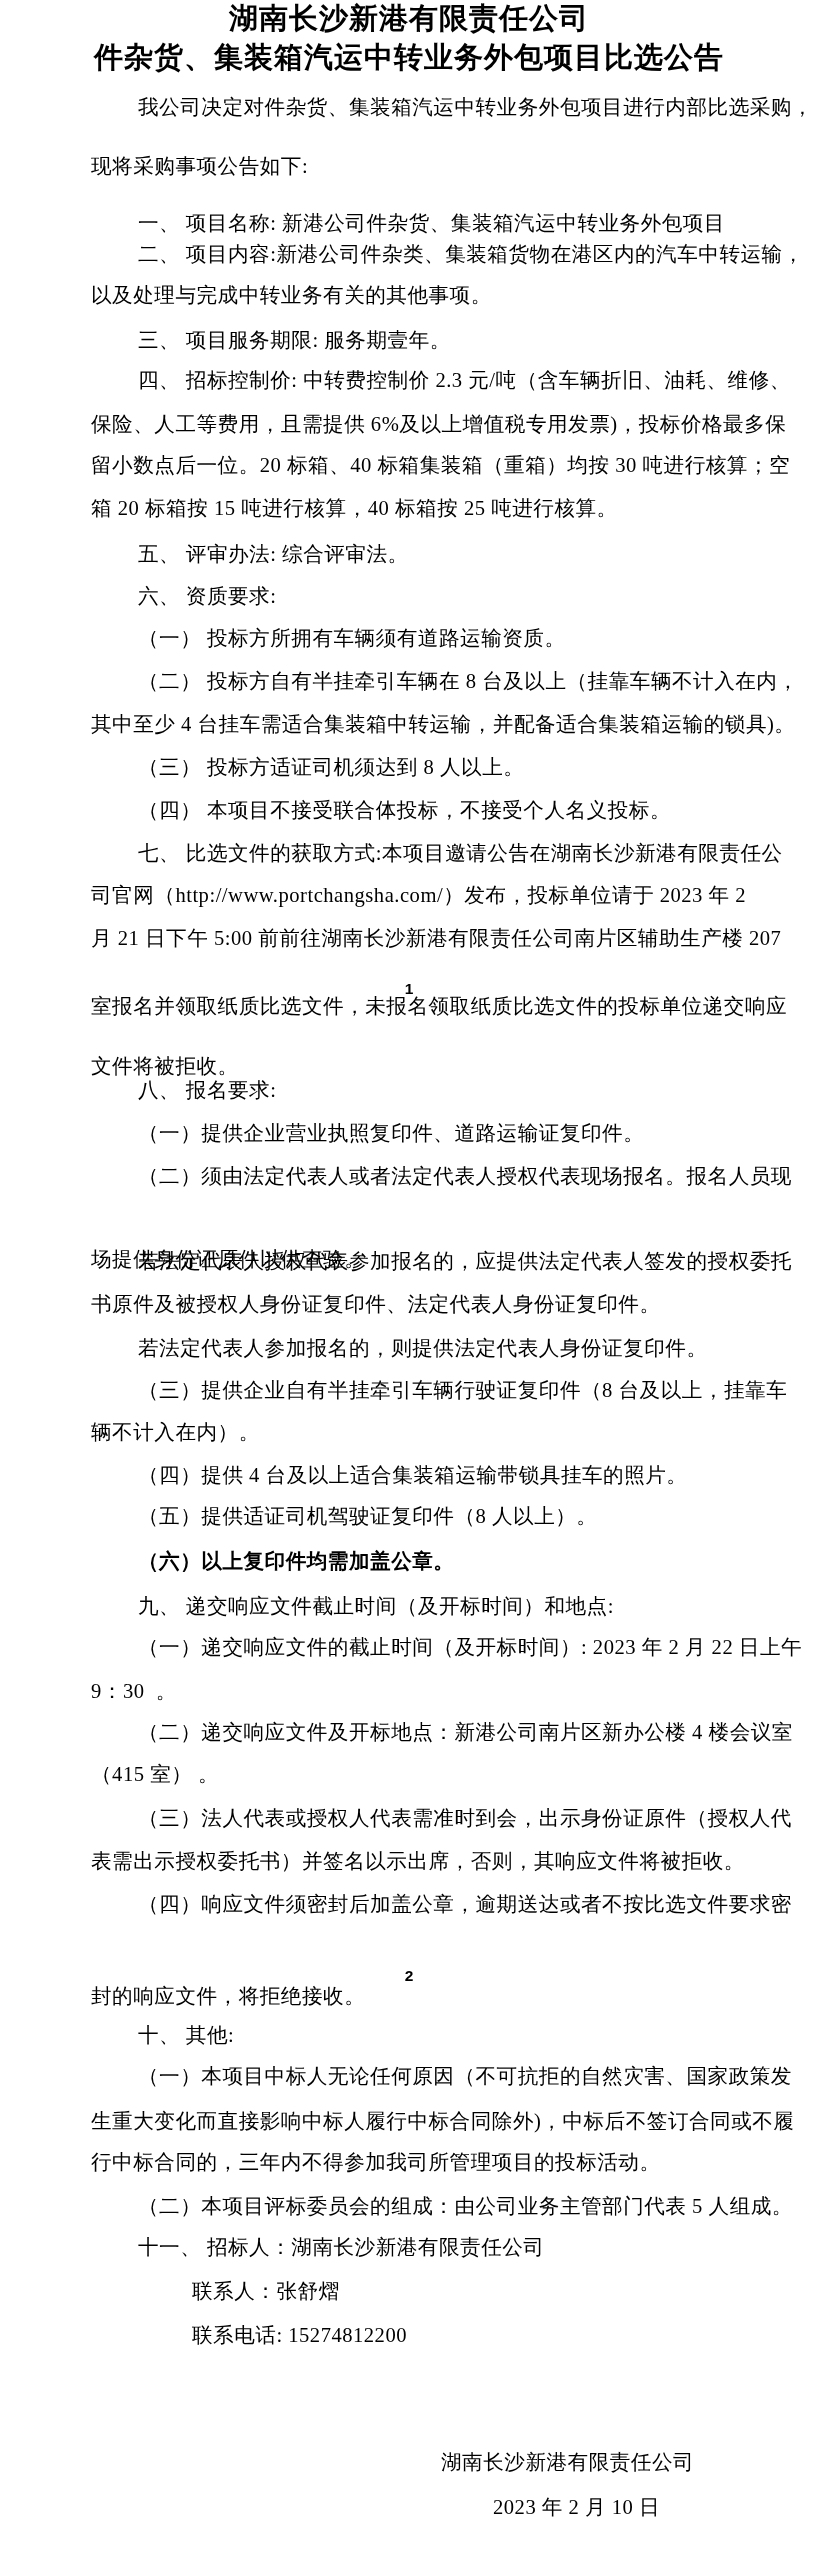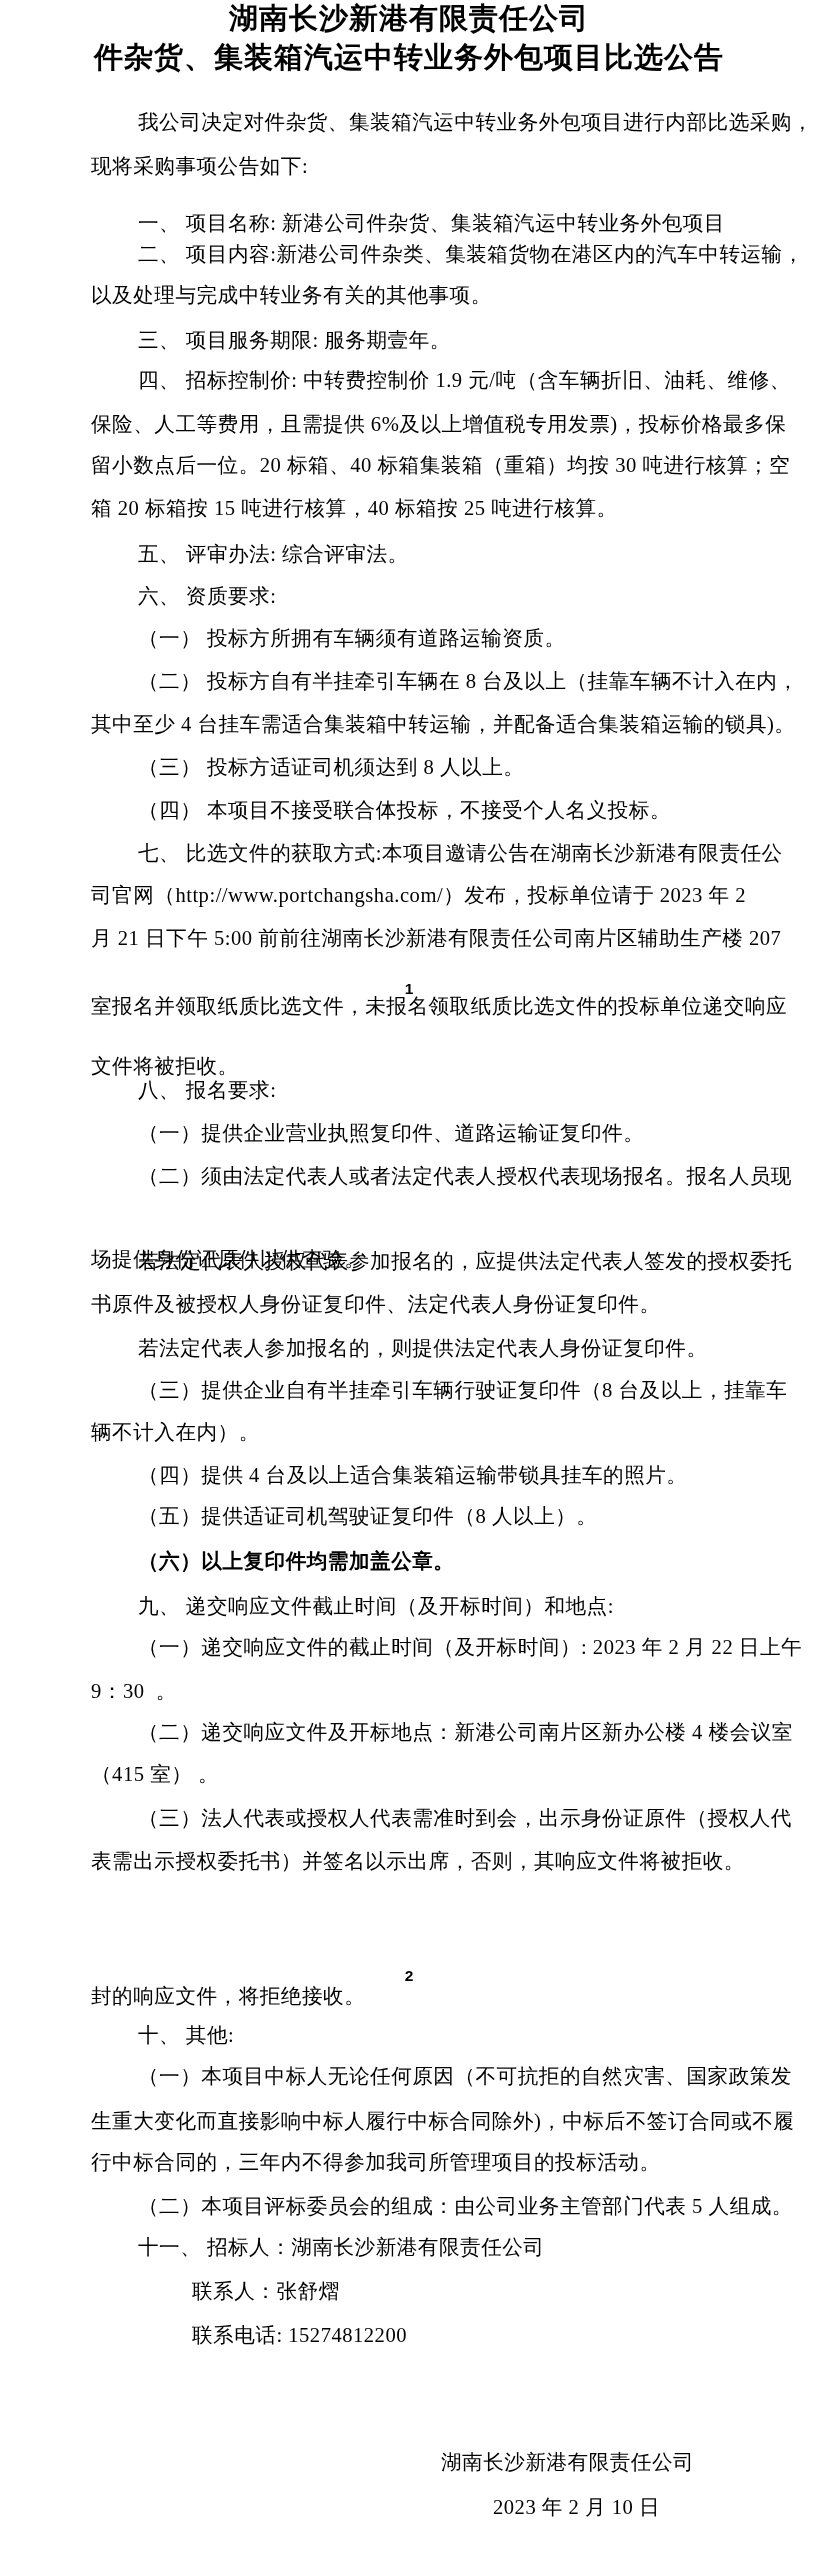--- a/index.html
+++ b/index.html
@@ -41,27 +41,27 @@
     font-size:15.5px;
     line-height:1;
   }
 </style>
 </head>
 <body>
 
 <div id="page">
     <div class="line title" style="top: 2.1px;">湖南长沙新港有限责任公司</div>
     <div class="line title" style="top: 41px;">件杂货、集装箱汽运中转业务外包项目比选公告</div>
-    <div class="line indent" style="top: 112px; font-family: Liberation Mono, monospace;">我公司决定对件杂货、集装箱汽运中转业务外包项目进行内部比选采购，</div>
+    <div class="line indent" style="top: 96px;">我公司决定对件杂货、集装箱汽运中转业务外包项目进行内部比选采购，</div>
     <div class="line body" style="top: 155px;">现将采购事项公告如下:</div>
     <div class="line indent" style="top: 212px;">一、 项目名称: 新港公司件杂货、集装箱汽运中转业务外包项目</div>
     <div class="line indent" style="top: 243px;">二、 项目内容:新港公司件杂类、集装箱货物在港区内的汽车中转运输，</div>
     <div class="line body" style="top: 284px;">以及处理与完成中转业务有关的其他事项。</div>
     <div class="line indent" style="top: 329px;">三、 项目服务期限: 服务期壹年。</div>
-    <div class="line indent" style="top: 369px;">四、 招标控制价: 中转费控制价 1.9 元/吨（含车辆折旧、油耗、维修、</div>
+    <div class="line indent" style="top: 369px;">四、 招标控制价: 中转费控制价 2.3 元/吨（含车辆折旧、油耗、维修、</div>
     <div class="line body" style="top: 413px;">保险、人工等费用，且需提供 6%及以上增值税专用发票)，投标价格最多保</div>
     <div class="line body" style="top: 454px;">留小数点后一位。20 标箱、40 标箱集装箱（重箱）均按 30 吨进行核算；空</div>
     <div class="line body" style="top: 497px;">箱 20 标箱按 15 吨进行核算，40 标箱按 25 吨进行核算。</div>
     <div class="line indent" style="top: 543px;">五、 评审办法: 综合评审法。</div>
     <div class="line indent" style="top: 585px; text-align: center;">六、 资质要求:</div>
     <div class="line indent" style="top: 627px;">（一） 投标方所拥有车辆须有道路运输资质。</div>
     <div class="line indent" style="top: 670px;">（二） 投标方自有半挂牵引车辆在 8 台及以上（挂靠车辆不计入在内，</div>
     <div class="line body" style="top: 713px;">其中至少 4 台挂车需适合集装箱中转运输，并配备适合集装箱运输的锁具)。</div>
     <div class="line indent" style="top: 756px;">（三） 投标方适证司机须达到 8 人以上。</div>
     <div class="line indent" style="top: 842px;">七、 比选文件的获取方式:本项目邀请公告在湖南长沙新港有限责任公</div>
@@ -82,20 +82,21 @@
     <div class="line indent" style="top: 1464px;">（四）提供 4 台及以上适合集装箱运输带锁具挂车的照片。</div>
     <div class="line indent" style="top: 1505px;">（五）提供适证司机驾驶证复印件（8 人以上）。</div>
     <div class="line indent bold" style="top: 1550px;">（六）以上复印件均需加盖公章。</div>
     <div class="line indent" style="top: 1595px;">九、 递交响应文件截止时间（及开标时间）和地点:</div>
     <div class="line indent" style="top: 1636px;">（一）递交响应文件的截止时间（及开标时间）: 2023 年 2 月 22 日上午</div>
     <div class="line body" style="top: 1680px;">9：30  。</div>
     <div class="line indent" style="top: 1721px;">（二）递交响应文件及开标地点：新港公司南片区新办公楼 4 楼会议室</div>
     <div class="line body" style="top: 1763px;">（415 室） 。</div>
     <div class="line indent" style="top: 1807px;">（三）法人代表或授权人代表需准时到会，出示身份证原件（授权人代</div>
     <div class="line body" style="top: 1850px;">表需出示授权委托书）并签名以示出席，否则，其响应文件将被拒收。</div>
+    <div class="line indent" style="top: 1893px;">（四）响应文件须密封后加盖公章，逾期送达或者不按比选文件要求密</div>
     <div class="line body" style="top: 1985px;">封的响应文件，将拒绝接收。</div>
     <div class="line indent" style="top: 2024px;">十、 其他:</div>
     <div class="line indent" style="top: 2065px;">（一）本项目中标人无论任何原因（不可抗拒的自然灾害、国家政策发</div>
     <div class="line body" style="top: 2110px;">生重大变化而直接影响中标人履行中标合同除外)，中标后不签订合同或不履</div>
     <div class="line body" style="top: 2151px;">行中标合同的，三年内不得参加我司所管理项目的投标活动。</div>
     <div class="line indent" style="top: 2195px;">（二）本项目评标委员会的组成：由公司业务主管部门代表 5 人组成。</div>
     <div class="line indent" style="top: 2236px;">十一、 招标人：湖南长沙新港有限责任公司</div>
     <div class="line contact" style="top: 2280px;">联系人：张舒熠</div>
     <div class="line contact" style="top: 2324px;">联系电话: 15274812200</div>
     <div class="line signature" style="top: 2451px;">湖南长沙新港有限责任公司</div>

